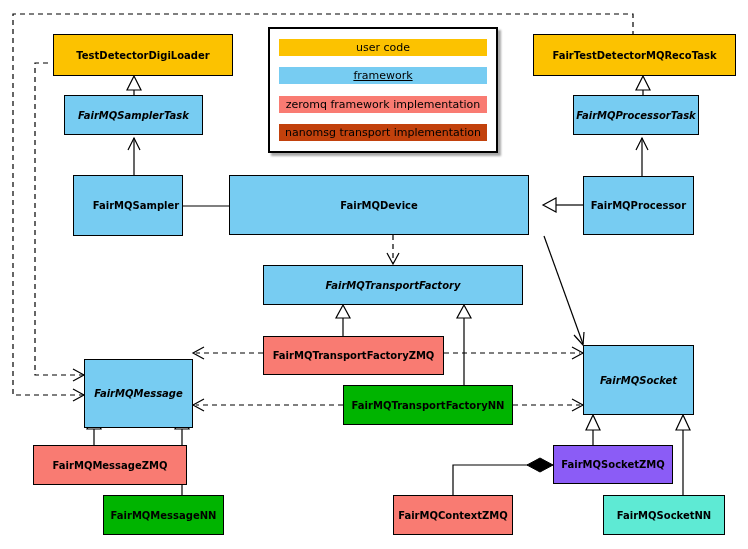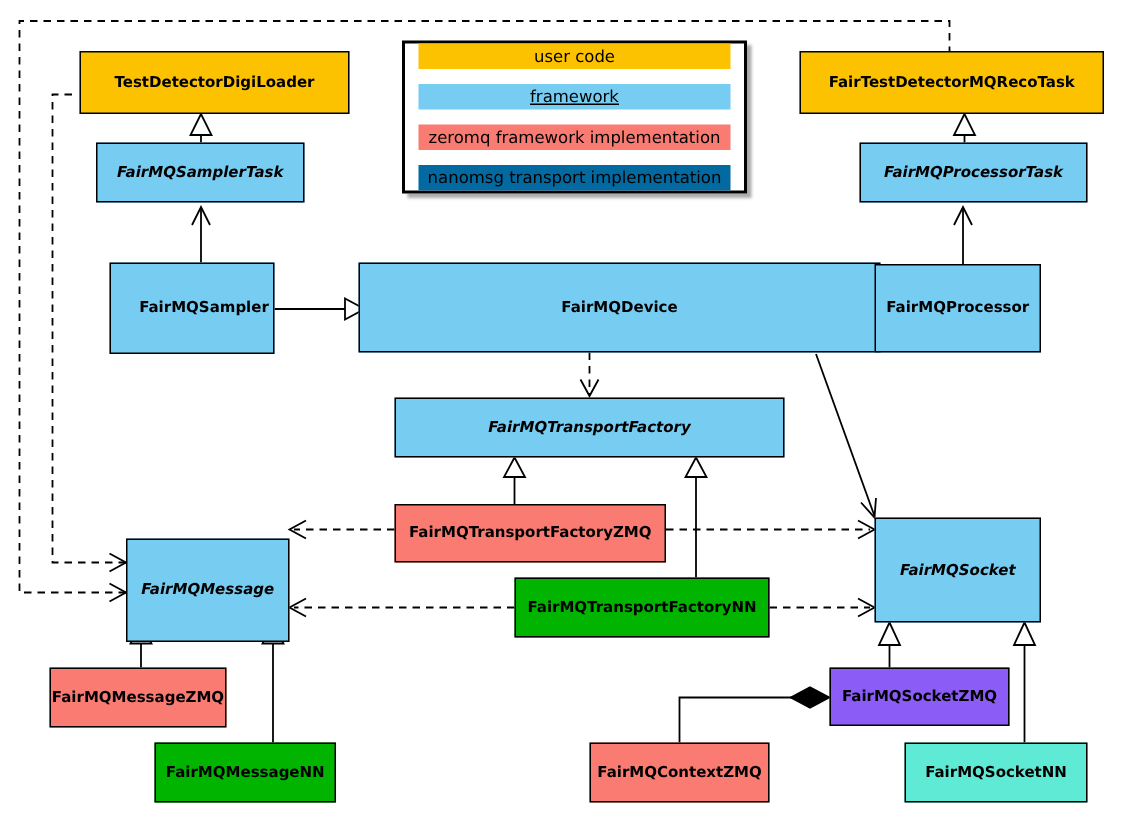--- a/index.html
+++ b/index.html
@@ -26,29 +26,29 @@
     text-align: center;
     font-weight: bold;
     font-size: 10px;
     color: #000;
     white-space: nowrap;
   }
   .abstract { font-style: italic; }
   .legend {
     position: absolute;
     left: 268px; top: 27px;
-    width: 230px; height: 102px;
+    width: 230px; height: 126px;
     box-sizing: border-box;
     background: #fff;
     border: 2px solid #000;
     box-shadow: 3px 3px 2px #a9a9a9;
     display: flex;
     flex-direction: column;
     justify-content: space-between;
-    padding: 0 9px;
+    padding: 10px 9px;
   }
   .legend-bar {
     height: 17px;
     display: flex;
     align-items: center;
     justify-content: center;
     font-size: 11px;
     color: #000;
     white-space: nowrap;
   }
@@ -168,48 +168,48 @@
     <g>
       <path class="edge-solid" d="M 453 495 V 465 H 528"></path>
       <path class="diamond" d="M 553 465 L 540 458 L 527 465 L 540 472 Z"></path>
     </g>
   </svg>
 
   <div class="legend">
     <div class="legend-bar" style="background: rgb(252, 194, 0);">user code</div>
     <div class="legend-bar" style="background: rgb(119, 204, 242); text-decoration: underline;">framework</div>
     <div class="legend-bar" style="background: rgb(249, 123, 114);">zeromq framework implementation</div>
-    <div class="legend-bar" style="background: #0369a1;">nanomsg transport implementation</div>
+    <div class="legend-bar" style="background: #c2410c;">nanomsg transport implementation</div>
   </div>
 
   <div class="node" style="left: 53px; top: 34px; width: 180px; height: 42px; background: rgb(252, 194, 0);">TestDetectorDigiLoader</div>
 
   <div class="node abstract" style="left: 64px; top: 95px; width: 139px; height: 40px; background: rgb(119, 204, 242);">FairMQSamplerTask</div>
 
   <div class="node" style="left: 533px; top: 34px; width: 203px; height: 42px; background: rgb(252, 194, 0);">FairTestDetectorMQRecoTask</div>
 
-  <div class="node abstract" style="left: 573px; top: 95px; width: 152px; height: 40px; background: rgb(119, 204, 242);">FairMQProcessorTask</div>
+  <div class="node abstract" style="left: 573px; top: 95px; width: 126px; height: 40px; background: rgb(119, 204, 242);">FairMQProcessorTask</div>
 
   <div class="node" style="left: 73px; top: 175px; width: 110px; height: 61px; background: rgb(119, 204, 242); padding-left: 16px;">FairMQSampler</div>
 
-  <div class="node" style="left: 239px; top: 175px; width: 348px; height: 60px; background: rgb(119, 204, 242);">FairMQDevice</div>
+  <div class="node" style="left: 229px; top: 175px; width: 300px; height: 60px; background: rgb(119, 204, 242);">FairMQDevice</div>
 
   <div class="node" style="left: 583px; top: 176px; width: 111px; height: 59px; background: rgb(119, 204, 242);">FairMQProcessor</div>
 
   <div class="node abstract" style="left: 263px; top: 265px; width: 260px; height: 40px; background: rgb(119, 204, 242);">FairMQTransportFactory</div>
 
   <div class="node" style="left: 263px; top: 336px; width: 181px; height: 39px; background: rgb(249, 123, 114);">FairMQTransportFactoryZMQ</div>
 
   <div class="node" style="left: 343px; top: 385px; width: 170px; height: 40px; background: rgb(0, 180, 0);">FairMQTransportFactoryNN</div>
 
   <div class="node abstract" style="left: 84px; top: 359px; width: 109px; height: 69px; background: rgb(119, 204, 242);">FairMQMessage</div>
 
   <div class="node abstract" style="left: 583px; top: 345px; width: 111px; height: 70px; background: rgb(119, 204, 242);">FairMQSocket</div>
 
-  <div class="node" style="left: 33px; top: 445px; width: 118px; height: 40px; background: rgb(249, 123, 114);">FairMQMessageZMQ</div>
+  <div class="node" style="left: 33px; top: 445px; width: 154px; height: 40px; background: rgb(249, 123, 114);">FairMQMessageZMQ</div>
 
   <div class="node" style="left: 103px; top: 495px; width: 121px; height: 40px; background: rgb(0, 180, 0);">FairMQMessageNN</div>
 
   <div class="node" style="left: 553px; top: 445px; width: 120px; height: 39px; background: #8b5cf6;">FairMQSocketZMQ</div>
 
   <div class="node" style="left: 603px; top: 495px; width: 122px; height: 40px; background: #5eead4;">FairMQSocketNN</div>
 
   <div class="node" style="left: 393px; top: 495px; width: 120px; height: 40px; background: rgb(249, 123, 114);">FairMQContextZMQ</div>
 
 </div>

